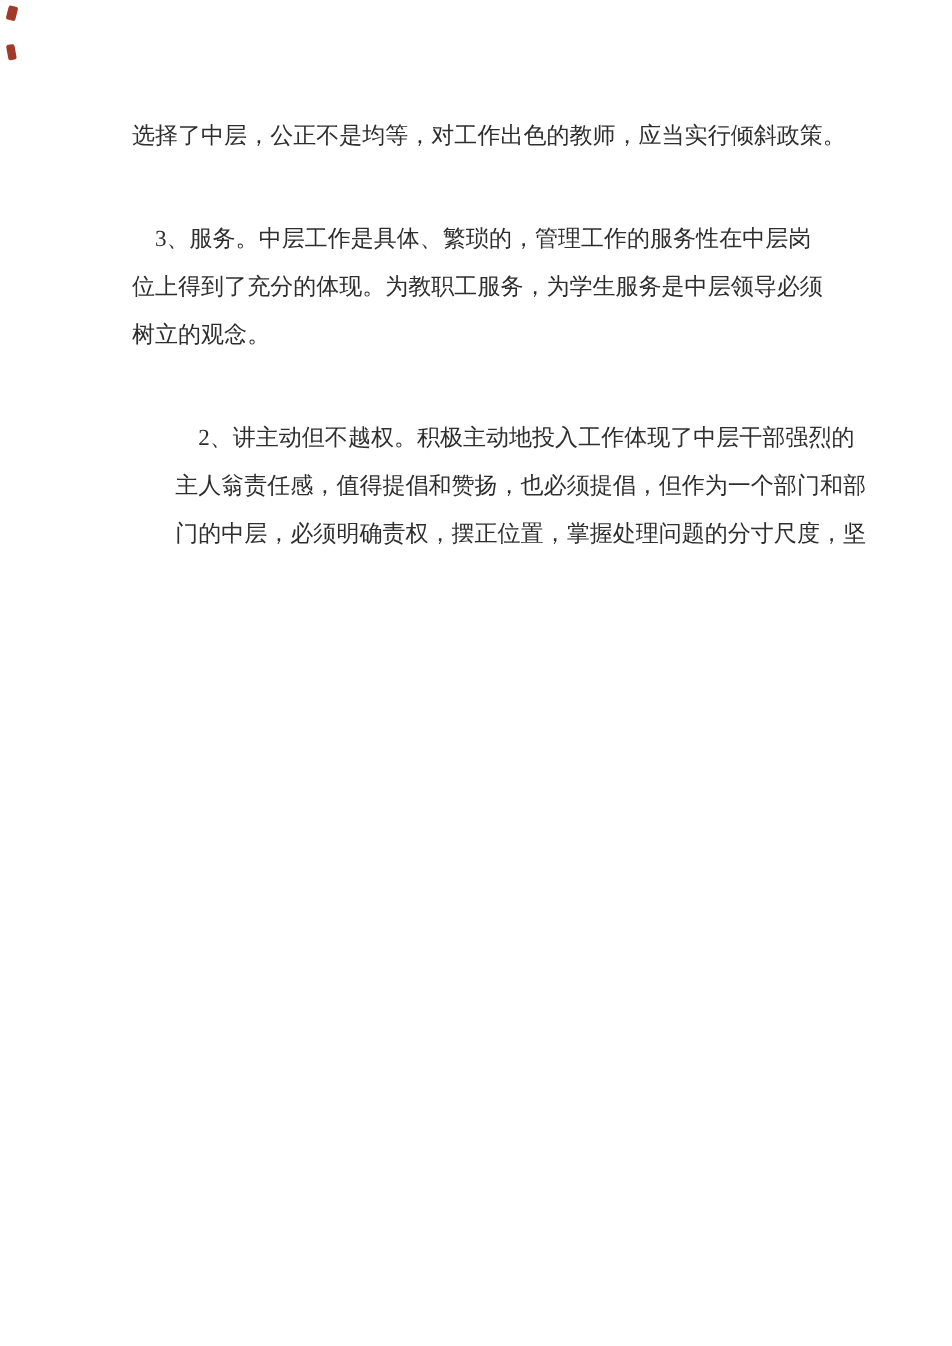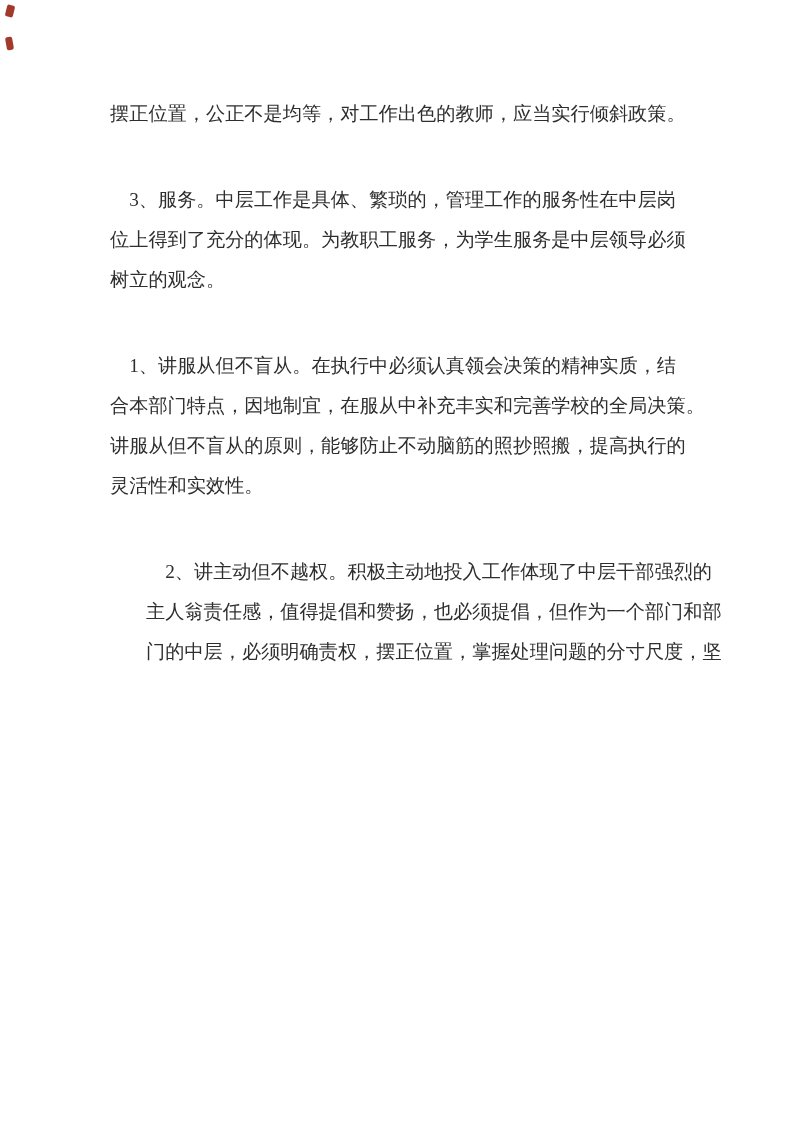--- a/index.html
+++ b/index.html
@@ -51,24 +51,20 @@
     transform: rotate(-10deg);
   }
 </style>
 </head>
 <body>
 
 <div class="artifact artifact-1"></div>
 <div class="artifact artifact-2"></div>
 
 <main class="document-body">
-    <p class="para">摆正位置，公正不是均等，对工作出色的教师，应当实行倾斜政策。</p>
+    <p class="para">选择了中层，公正不是均等，对工作出色的教师，应当实行倾斜政策。</p>
     <p class="para indent">3、服务。中层工作是具体、繁琐的，管理工作的服务性在中层岗
 位上得到了充分的体现。为教职工服务，为学生服务是中层领导必须
 树立的观念。</p>
-    <p class="para indent">1、讲服从但不盲从。在执行中必须认真领会决策的精神实质，结
-合本部门特点，因地制宜，在服从中补充丰实和完善学校的全局决策。
-讲服从但不盲从的原则，能够防止不动脑筋的照抄照搬，提高执行的
-灵活性和实效性。</p>
     <p class="para indent">2、讲主动但不越权。积极主动地投入工作体现了中层干部强烈的
 主人翁责任感，值得提倡和赞扬，也必须提倡，但作为一个部门和部
 门的中层，必须明确责权，摆正位置，掌握处理问题的分寸尺度，坚</p>
   </main>
 
 </body></html>

